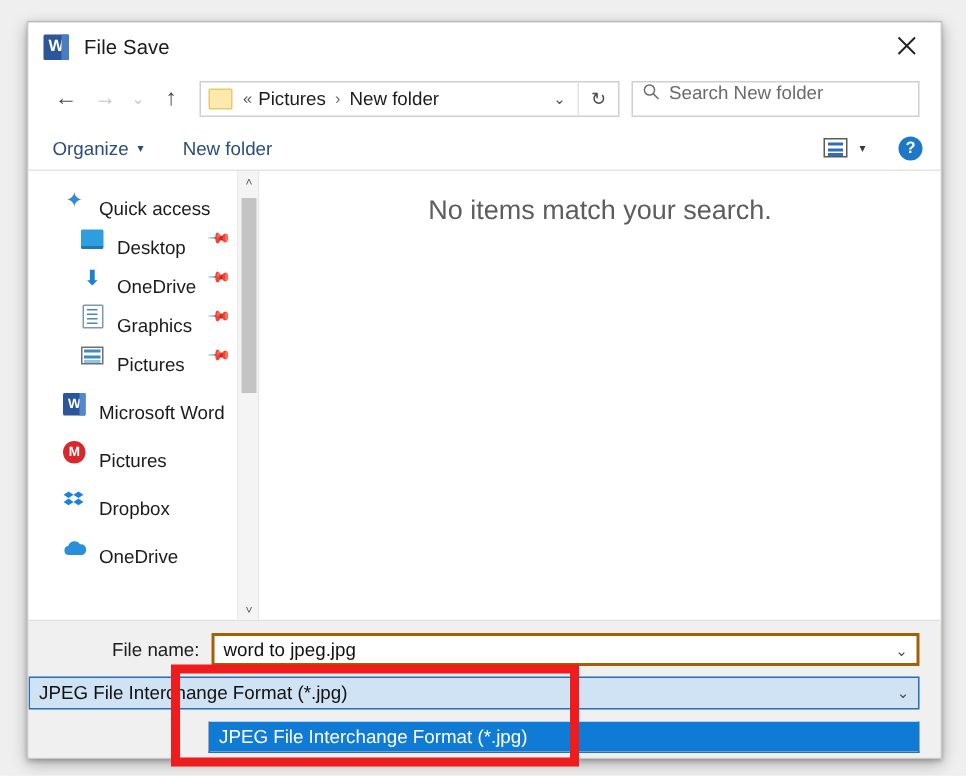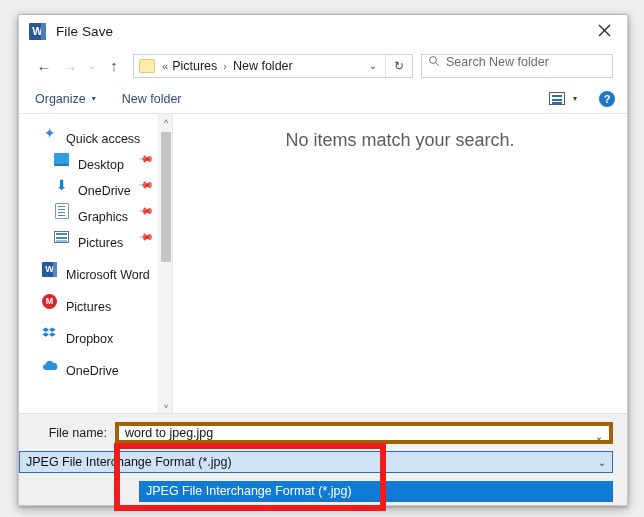--- a/index.html
+++ b/index.html
@@ -331,33 +331,33 @@
     box-sizing: border-box;
   }
   .form-row {
     display: flex;
     align-items: center;
     height: 22px;
     margin-bottom: 7px;
     padding-right: 14px;
   }
   .form-label {
-    width: 96px;
+    width: 122px;
     text-align: right;
     padding-right: 8px;
     font-size: 12.5px;
     color: #1c1c1c;
     flex: 0 0 auto;
     box-sizing: border-box;
   }
   .combo {
     flex: 1 1 auto;
     height: 22px;
     background: #ffffff;
-    border: 4px solid #a16207;
+    border: 2px solid #a16207;
     display: flex;
     align-items: center;
     box-sizing: border-box;
     font-size: 12.5px;
     color: #111;
     position: relative;
     min-width: 0;
   }
   .combo .val { padding-left: 6px; white-space: nowrap; overflow: hidden; }
   .combo .cb-caret {

